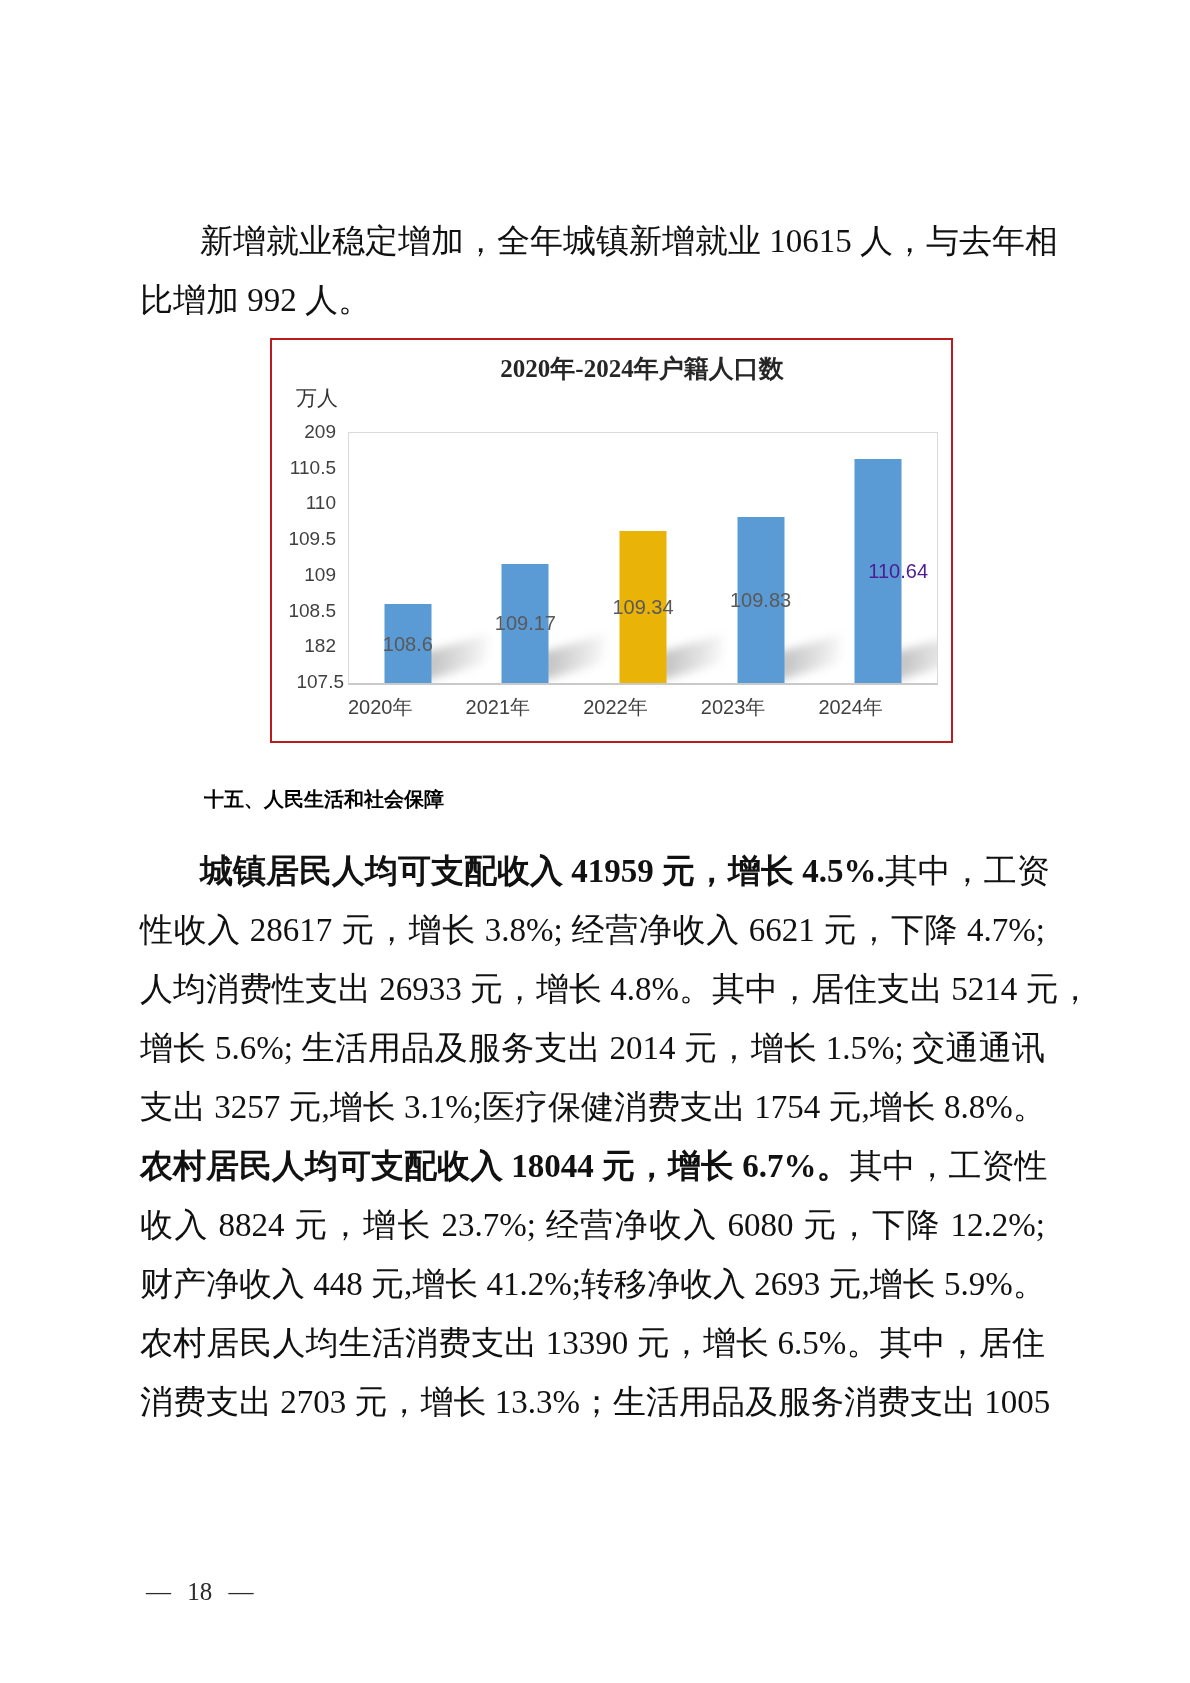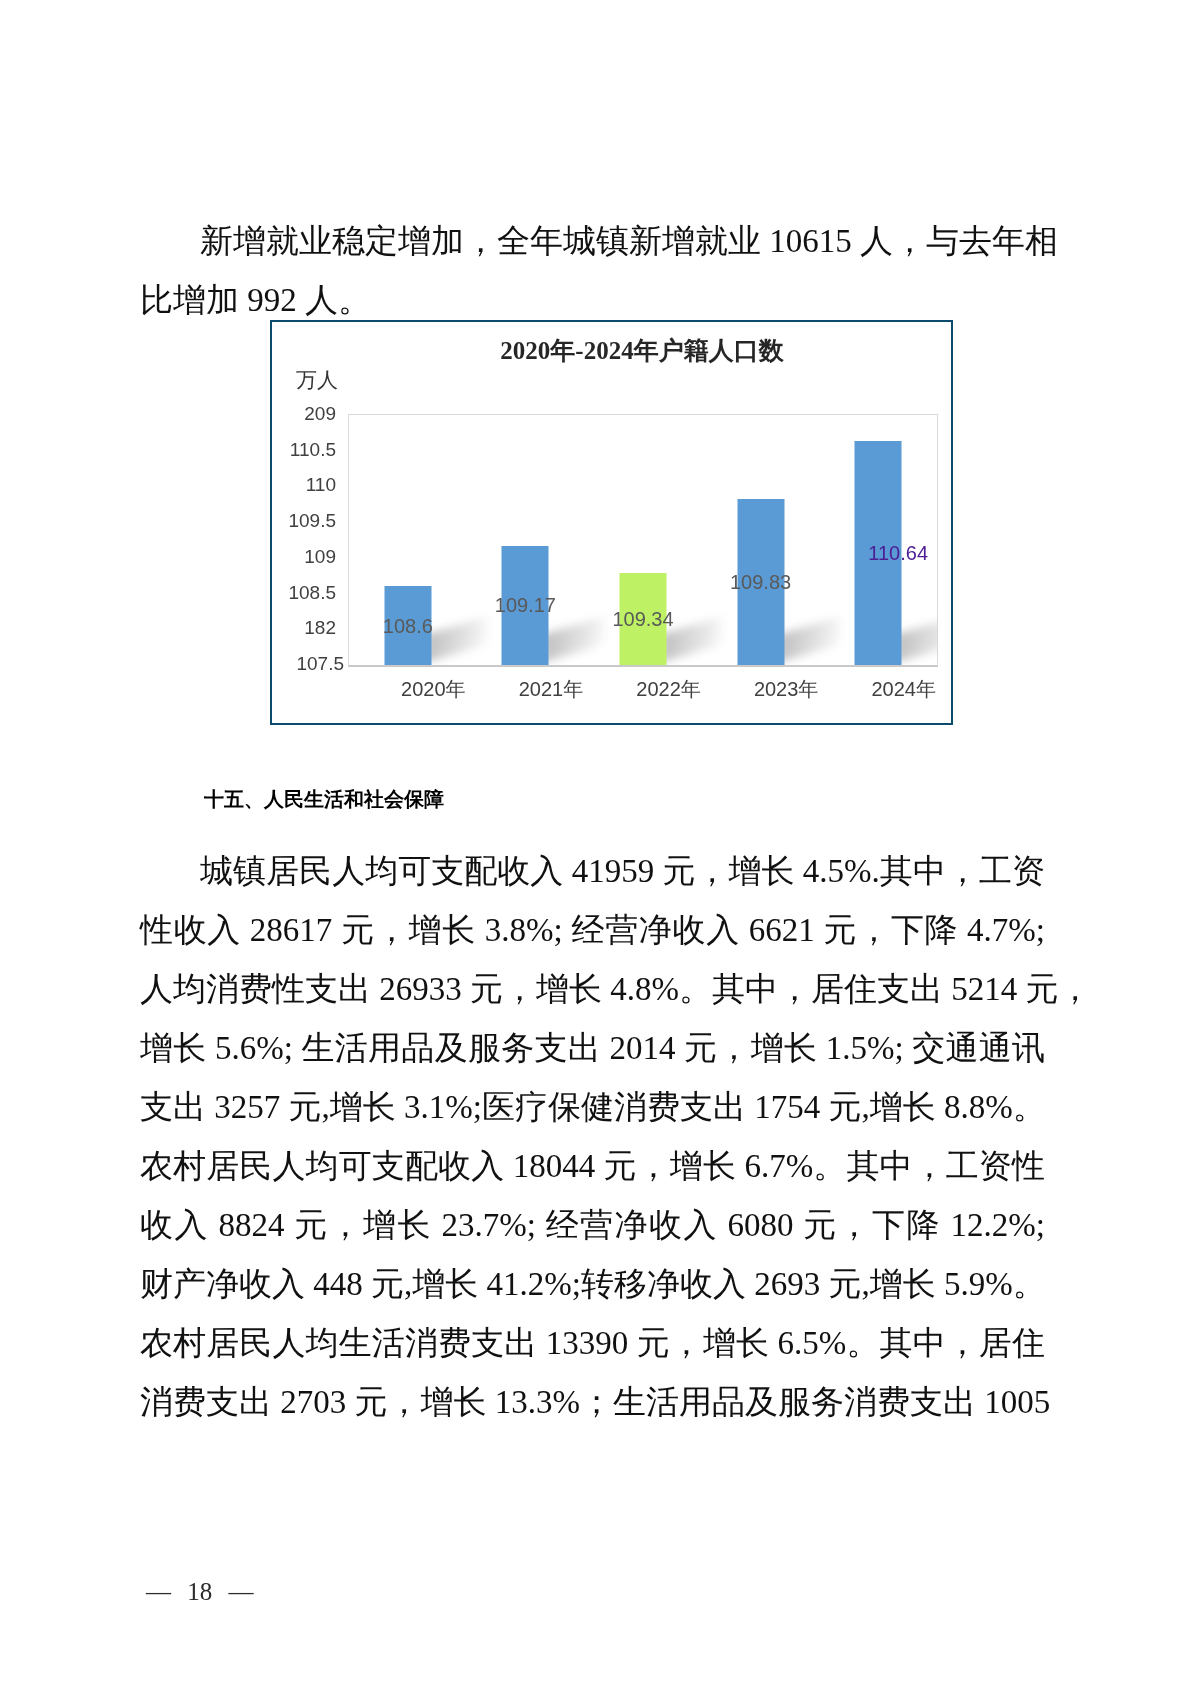--- a/index.html
+++ b/index.html
@@ -13,34 +13,34 @@
   }
   
   .textblock{position:absolute;left:140px;width:905px;}
   .tline{
     font-size:33px;line-height:59px;height:59px;
     text-align:justify;text-align-last:justify;
     white-space:nowrap;color:#111;
   }
   .tline.ind{text-indent:60px;}
   .tline.short{text-align-last:left;}
-  .tline .bold{font-weight:normal;}
+  .tline .bold{font-weight:bold;}
   #intro{top:212px;}
   #bodyPara{top:842px;}
   
   .section-heading{
     position:absolute;left:140px;top:786px;width:905px;
     padding-left:64px;box-sizing:border-box;
     font-family:"Liberation Sans","DejaVu Sans",sans-serif;
     font-weight:bold;font-size:20px;color:#000;
   }
   
   .chart-frame{
-    position:absolute;left:270px;top:320px;width:683px;height:405px;
-    border:2px solid #0c4a6e;box-sizing:border-box;background:#fff;
+    position:absolute;left:270px;top:338px;width:683px;height:405px;
+    border:2px solid #b91c1c;box-sizing:border-box;background:#fff;
   }
   .chart-title{
     position:absolute;left:76px;top:12px;width:588px;
     text-align:center;font-weight:bold;font-size:25px;color:#262626;
     font-family:"Liberation Serif","DejaVu Serif",serif;
   }
   .y-unit{
     position:absolute;left:4px;top:44px;width:62px;text-align:right;
     font-size:21px;color:#333;
     font-family:"Liberation Serif","DejaVu Serif",serif;
@@ -70,21 +70,21 @@
     position:absolute;bottom:2px;left:calc(50% + 16px);
     width:62px;height:28px;z-index:1;
     background:linear-gradient(100deg,rgba(130,130,130,0.55),rgba(190,190,190,0.1));
     transform:skewY(-16deg);transform-origin:left bottom;
     filter:blur(5px);
   }
   .x-labels{
     position:absolute;left:76px;top:354px;width:588px;display:flex;
   }
   .x-tick{
-    flex:1 1 0;text-align:right;font-size:20px;color:#404040;
+    flex:1 1 0;text-align:left;font-size:20px;color:#404040;
     font-family:"Liberation Sans","DejaVu Sans",sans-serif;
   }
   
   .page-number{
     position:absolute;left:146px;top:1578px;
     font-size:25px;color:#2b2b2b;word-spacing:10px;
     font-family:"Liberation Serif","DejaVu Serif",serif;
   }
 </style>
 </head>
@@ -118,21 +118,21 @@
           </div>
         </div>
         <div class="col">
           <div class="bar-shadow"></div>
           <div class="bar" style="height: 119.3px; background: rgb(91, 155, 213);">
             <div class="bar-label" style="color: rgb(89, 89, 89);">109.17</div>
           </div>
         </div>
         <div class="col">
           <div class="bar-shadow"></div>
-          <div class="bar" style="height: 92px; background: #bef264; text-decoration: underline;">
+          <div class="bar" style="height: 152px; background: #eab308; text-decoration: underline;">
             <div class="bar-label" style="color: rgb(89, 89, 89);">109.34</div>
           </div>
         </div>
         <div class="col">
           <div class="bar-shadow"></div>
           <div class="bar" style="height: 166.4px; background: rgb(91, 155, 213);">
             <div class="bar-label" style="color: rgb(89, 89, 89);">109.83</div>
           </div>
         </div>
         <div class="col">

